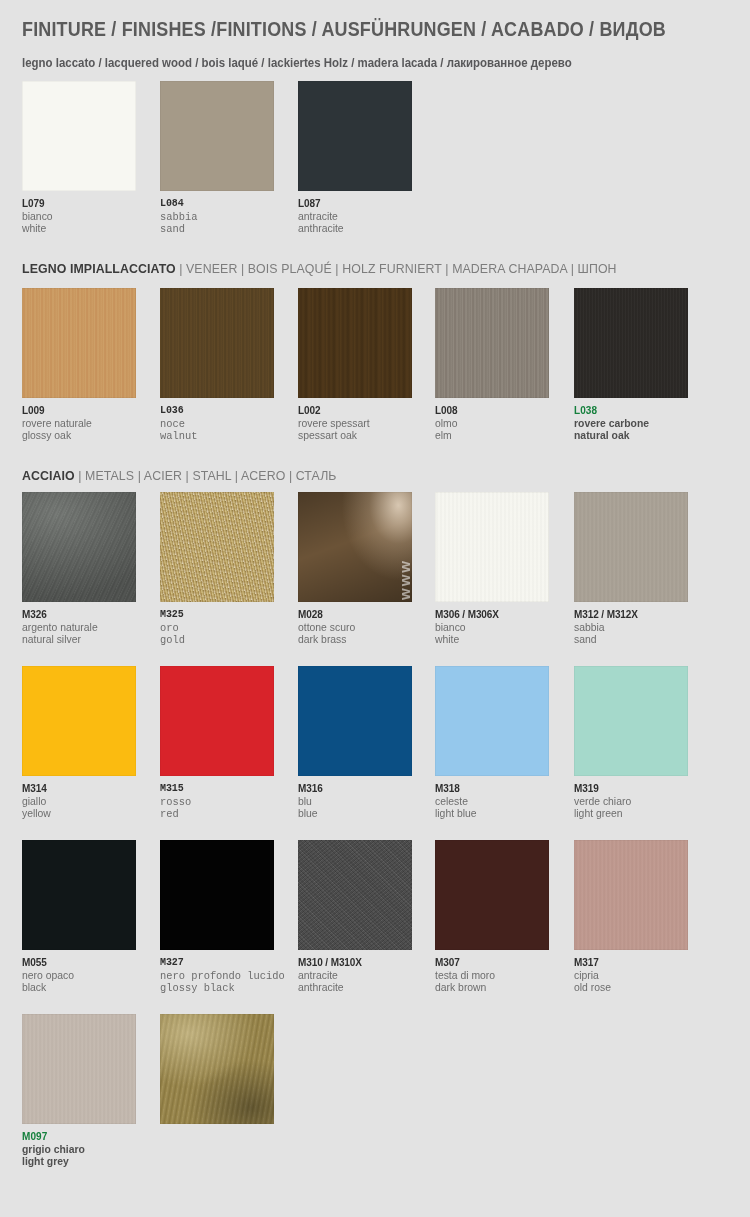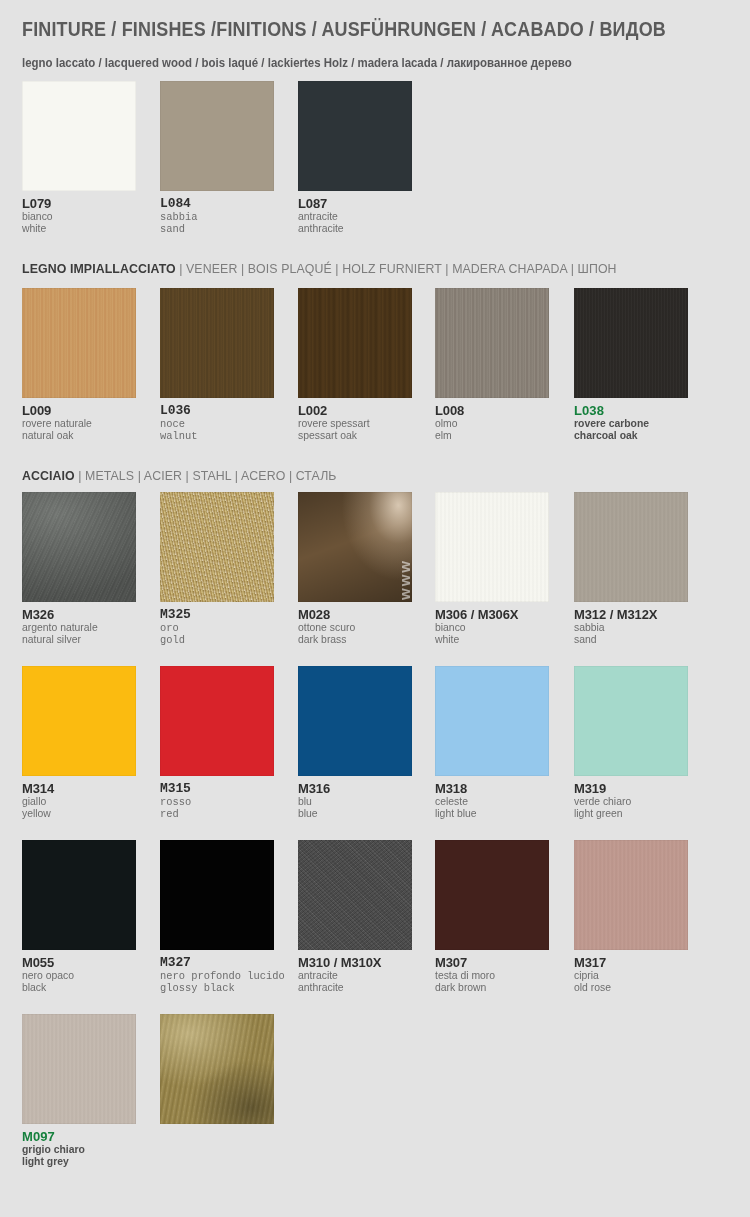--- a/index.html
+++ b/index.html
@@ -88,21 +88,21 @@
     height: 110px;
     position: relative;
     overflow: hidden;
   }
 
   .labels {
     padding-top: 5px;
   }
 
   .code {
-    font-size: 13px;
+    font-size: 10px;
     font-weight: bold;
     color: #2f2f2f;
     line-height: 15px;
     white-space: nowrap;
     letter-spacing: -0.1px;
   }
 
   .desc {
     font-size: 10.4px;
     font-weight: normal;
@@ -325,21 +325,21 @@
   </div>
   <div class="row" id="row-veneer" style="top:288px;">
       <div class="cell c0">
         <div class="swatch" style="background: rgb(203, 154, 98);">
           <div class="wood"></div>
           <div class="edge-line"></div>
         </div>
         <div class="labels">
           <div class="code">L009</div>
           <div class="desc">rovere naturale</div>
-          <div class="desc">natural oak</div>
+          <div class="desc">glossy oak</div>
         </div>
       </div>
       <div class="cell c1">
         <div class="swatch" style="background: rgb(90, 68, 36);">
           <div class="wood"></div>
           <div class="edge-line"></div>
         </div>
         <div class="labels">
           <div class="code">L036</div>
           <div class="desc">noce</div>
@@ -369,21 +369,21 @@
         </div>
       </div>
       <div class="cell c4 bold-variant">
         <div class="swatch" style="background: rgb(42, 39, 36);">
           <div class="wood wood-fine"></div>
           <div class="edge-line"></div>
         </div>
         <div class="labels">
           <div class="code">L038</div>
           <div class="desc">rovere carbone</div>
-          <div class="desc">charcoal oak</div>
+          <div class="desc">natural oak</div>
         </div>
       </div>
     </div>
 
   <div class="section-head" id="head-metals" style="top:468px;">
     <span class="sh-primary">ACCIAIO</span>
     <span class="sh-rest">|  METALS  |  ACIER  |  STAHL  |  ACERO  |  СТАЛЬ</span>
   </div>
 
   <div class="row" id="row-metals-0" style="top:492px;">

